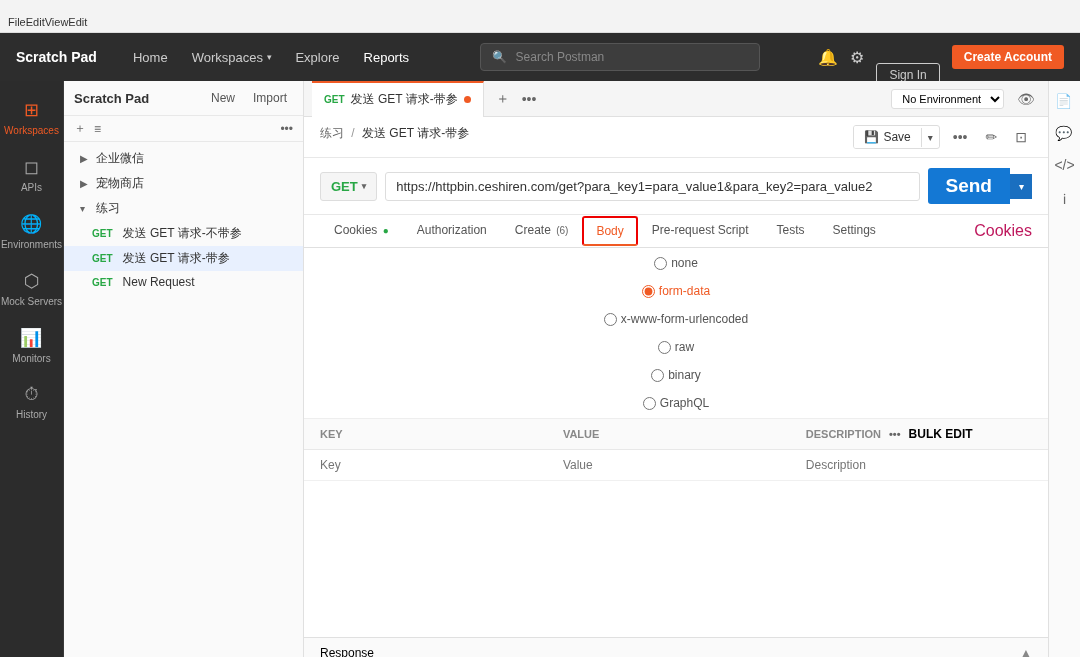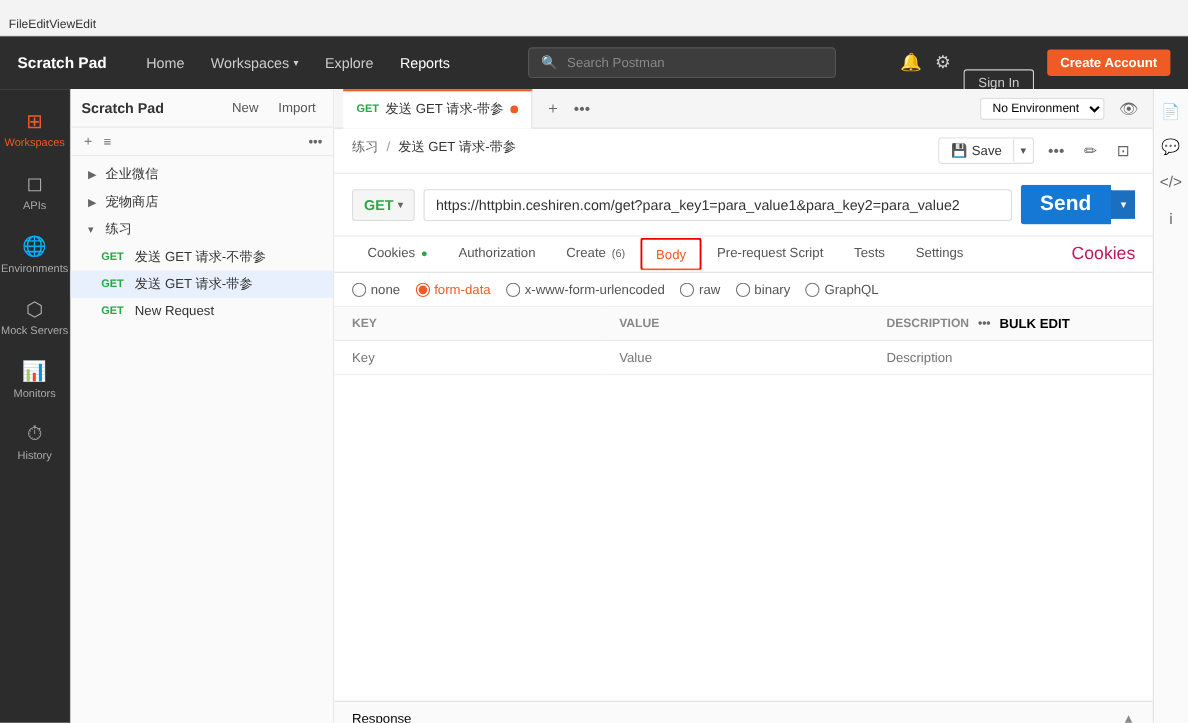--- a/index.html
+++ b/index.html
@@ -84,21 +84,21 @@
 
     
     .req-tabs { display: flex; align-items: center; padding: 0 16px; border-bottom: 1px solid #e0e0e0; gap: 0; }
     .req-tab { padding: 8px 14px; cursor: pointer; font-size: 12px; color: #555; border-bottom: 2px solid transparent; }
     .req-tab.active { color: #f05a24; border-bottom-color: #f05a24; font-weight: 500; text-align: center; }
     .req-tab-highlight { border: 2px solid #e00; border-radius: 3px; padding: 6px 12px; color: #333; font-size: 12px; cursor: pointer; }
     .req-tab .tab-badge { font-size: 10px; color: #666; margin-left: 2px; }
     .cookies-btn { margin-left: auto; color: #be185d; font-size: 16px; cursor: pointer; }
 
     
-    .body-type-bar { display: flex; align-items: center; padding: 8px 16px; gap: 14px; border-bottom: 1px solid #eee; }
+    .body-type-bar { display: flex; align-items: center; padding: 8px 16px; gap: 14px; border-bottom: 1px solid #eee; flex-direction: column; }
     .radio-group { display: flex; align-items: center; gap: 4px; cursor: pointer; font-size: 12px; color: #555; }
     .radio-group input[type="radio"] { cursor: pointer; accent-color: #f05a24; }
     .radio-group.selected { color: #f05a24; }
 
     
     .table-area { flex: 1; overflow: auto; }
     .params-table { width: 100%; border-collapse: collapse; }
     .params-table th { text-align: left; padding: 8px 16px; font-size: 11px; font-weight: 600; color: #888; text-transform: uppercase; border-bottom: 1px solid #e8e8e8; background: #fafafa; }
     .params-table td { padding: 8px 16px; font-size: 12px; color: #aaa; border-bottom: 1px solid #f0f0f0; }
     .params-table .th-actions { display: flex; align-items: center; gap: 8px; }

